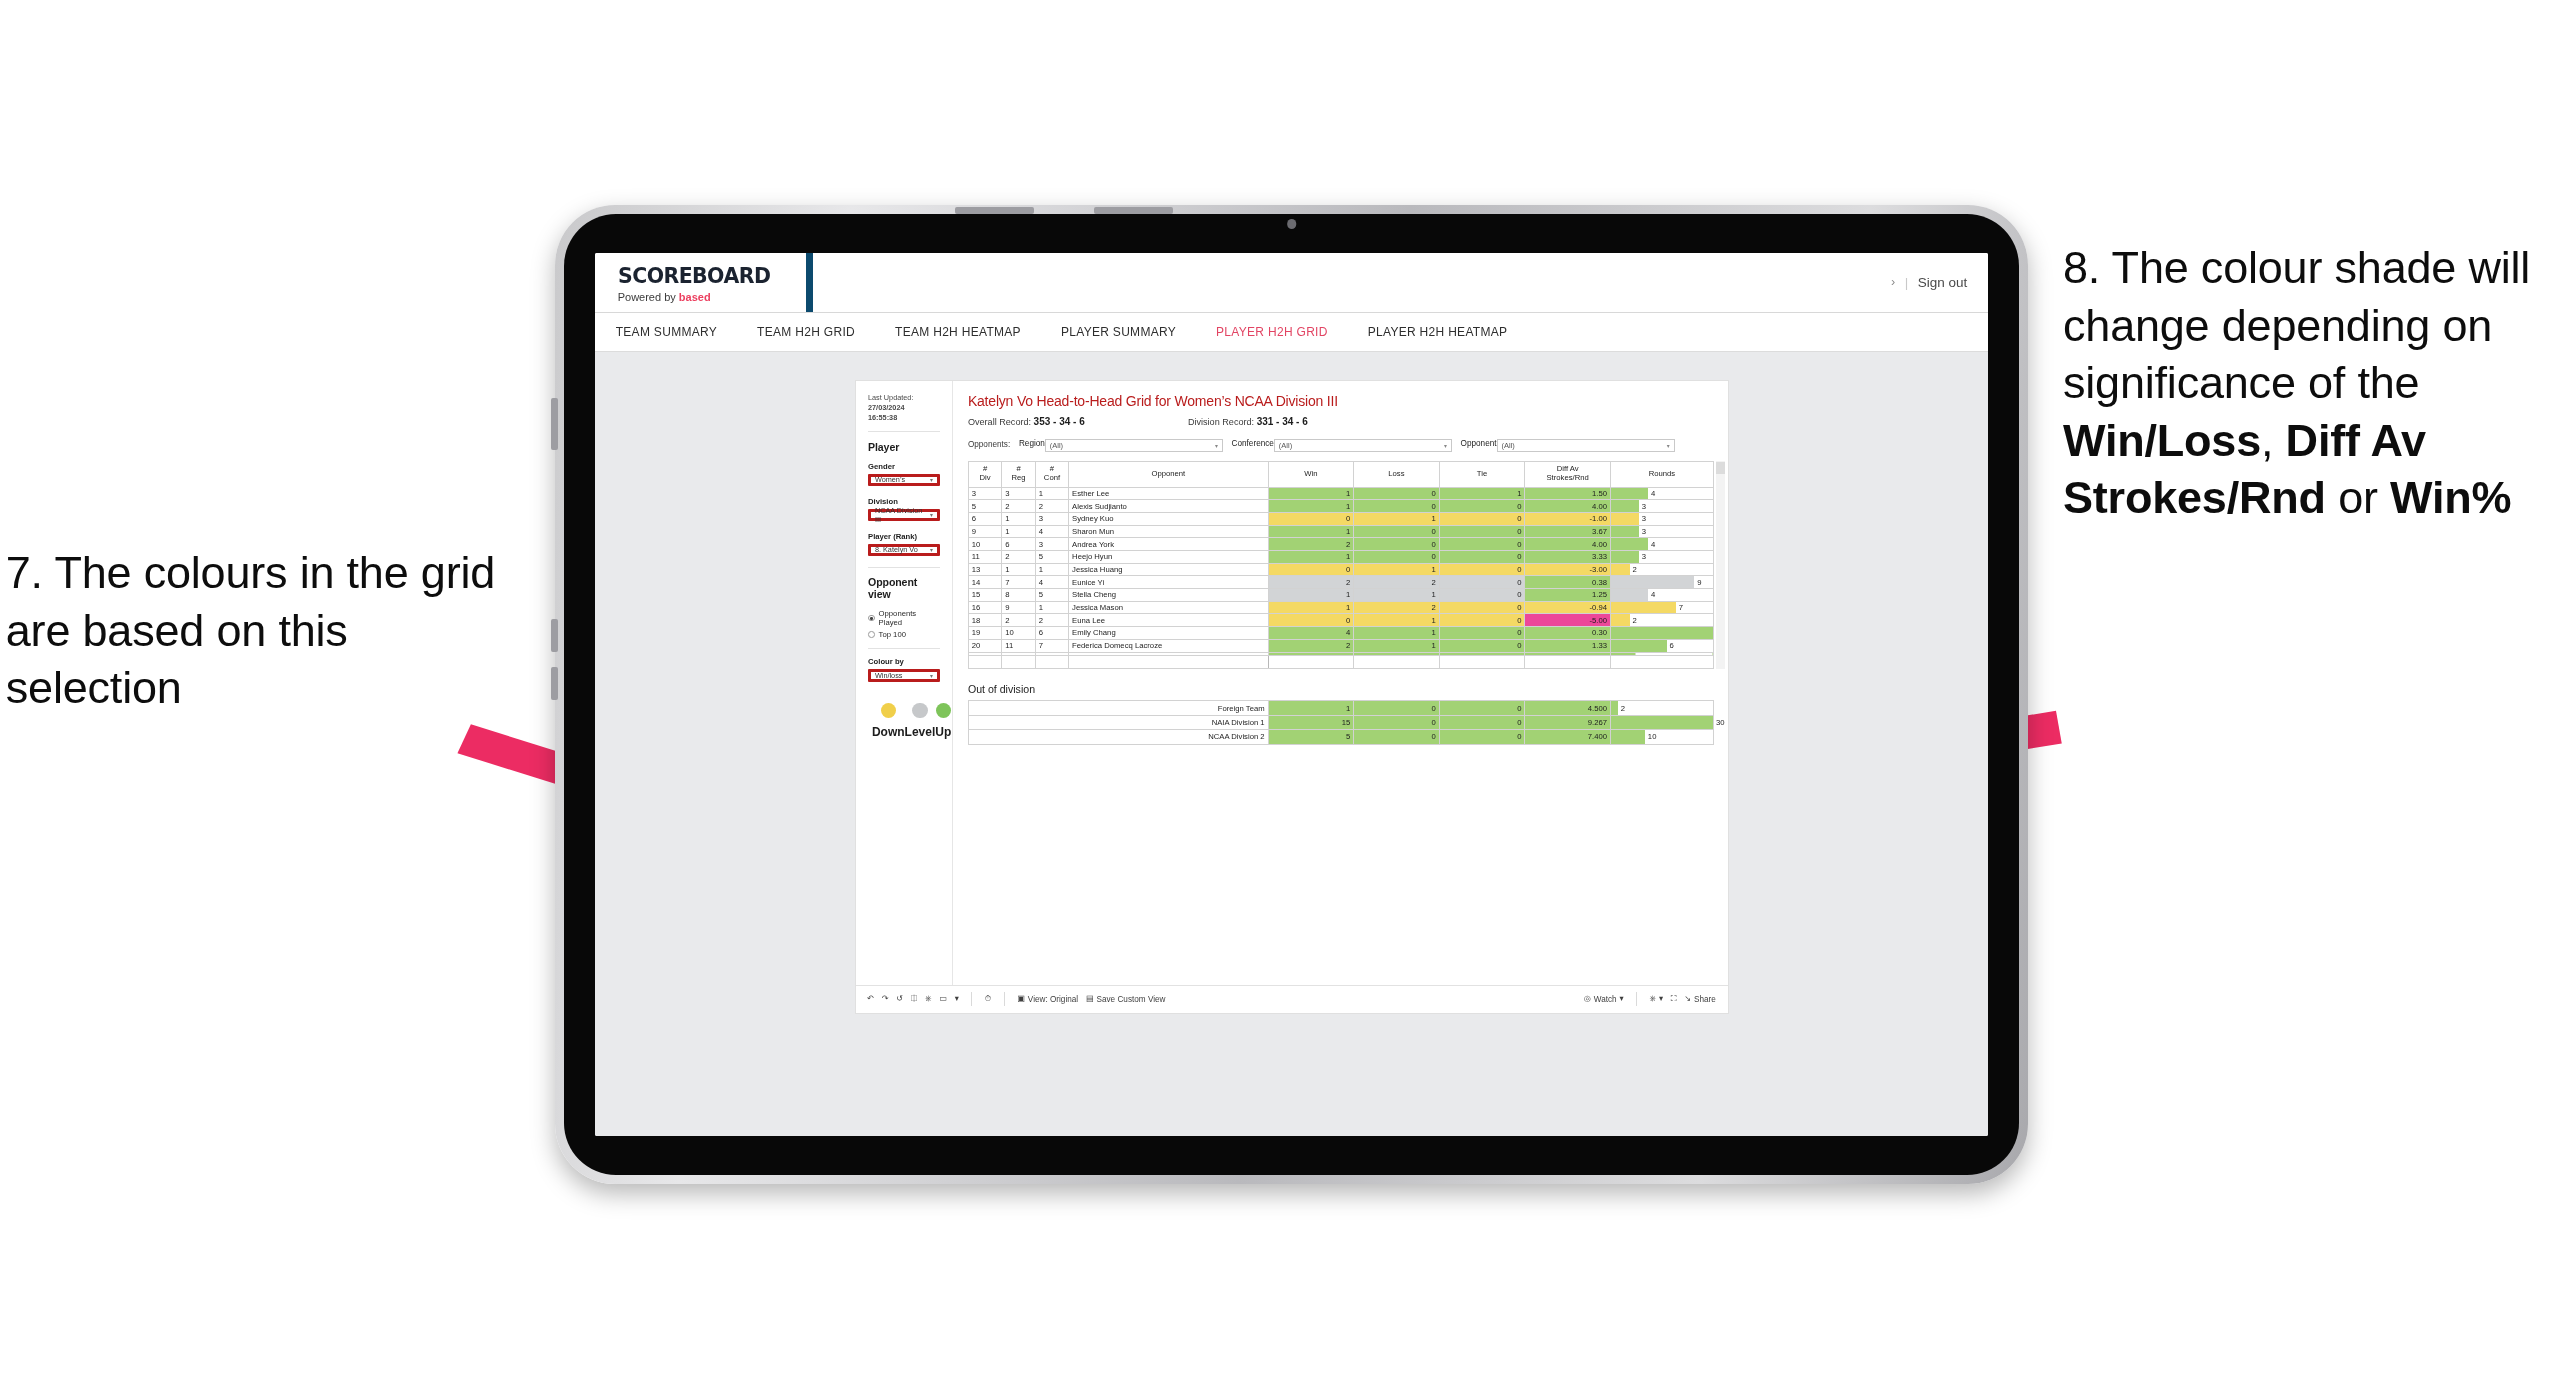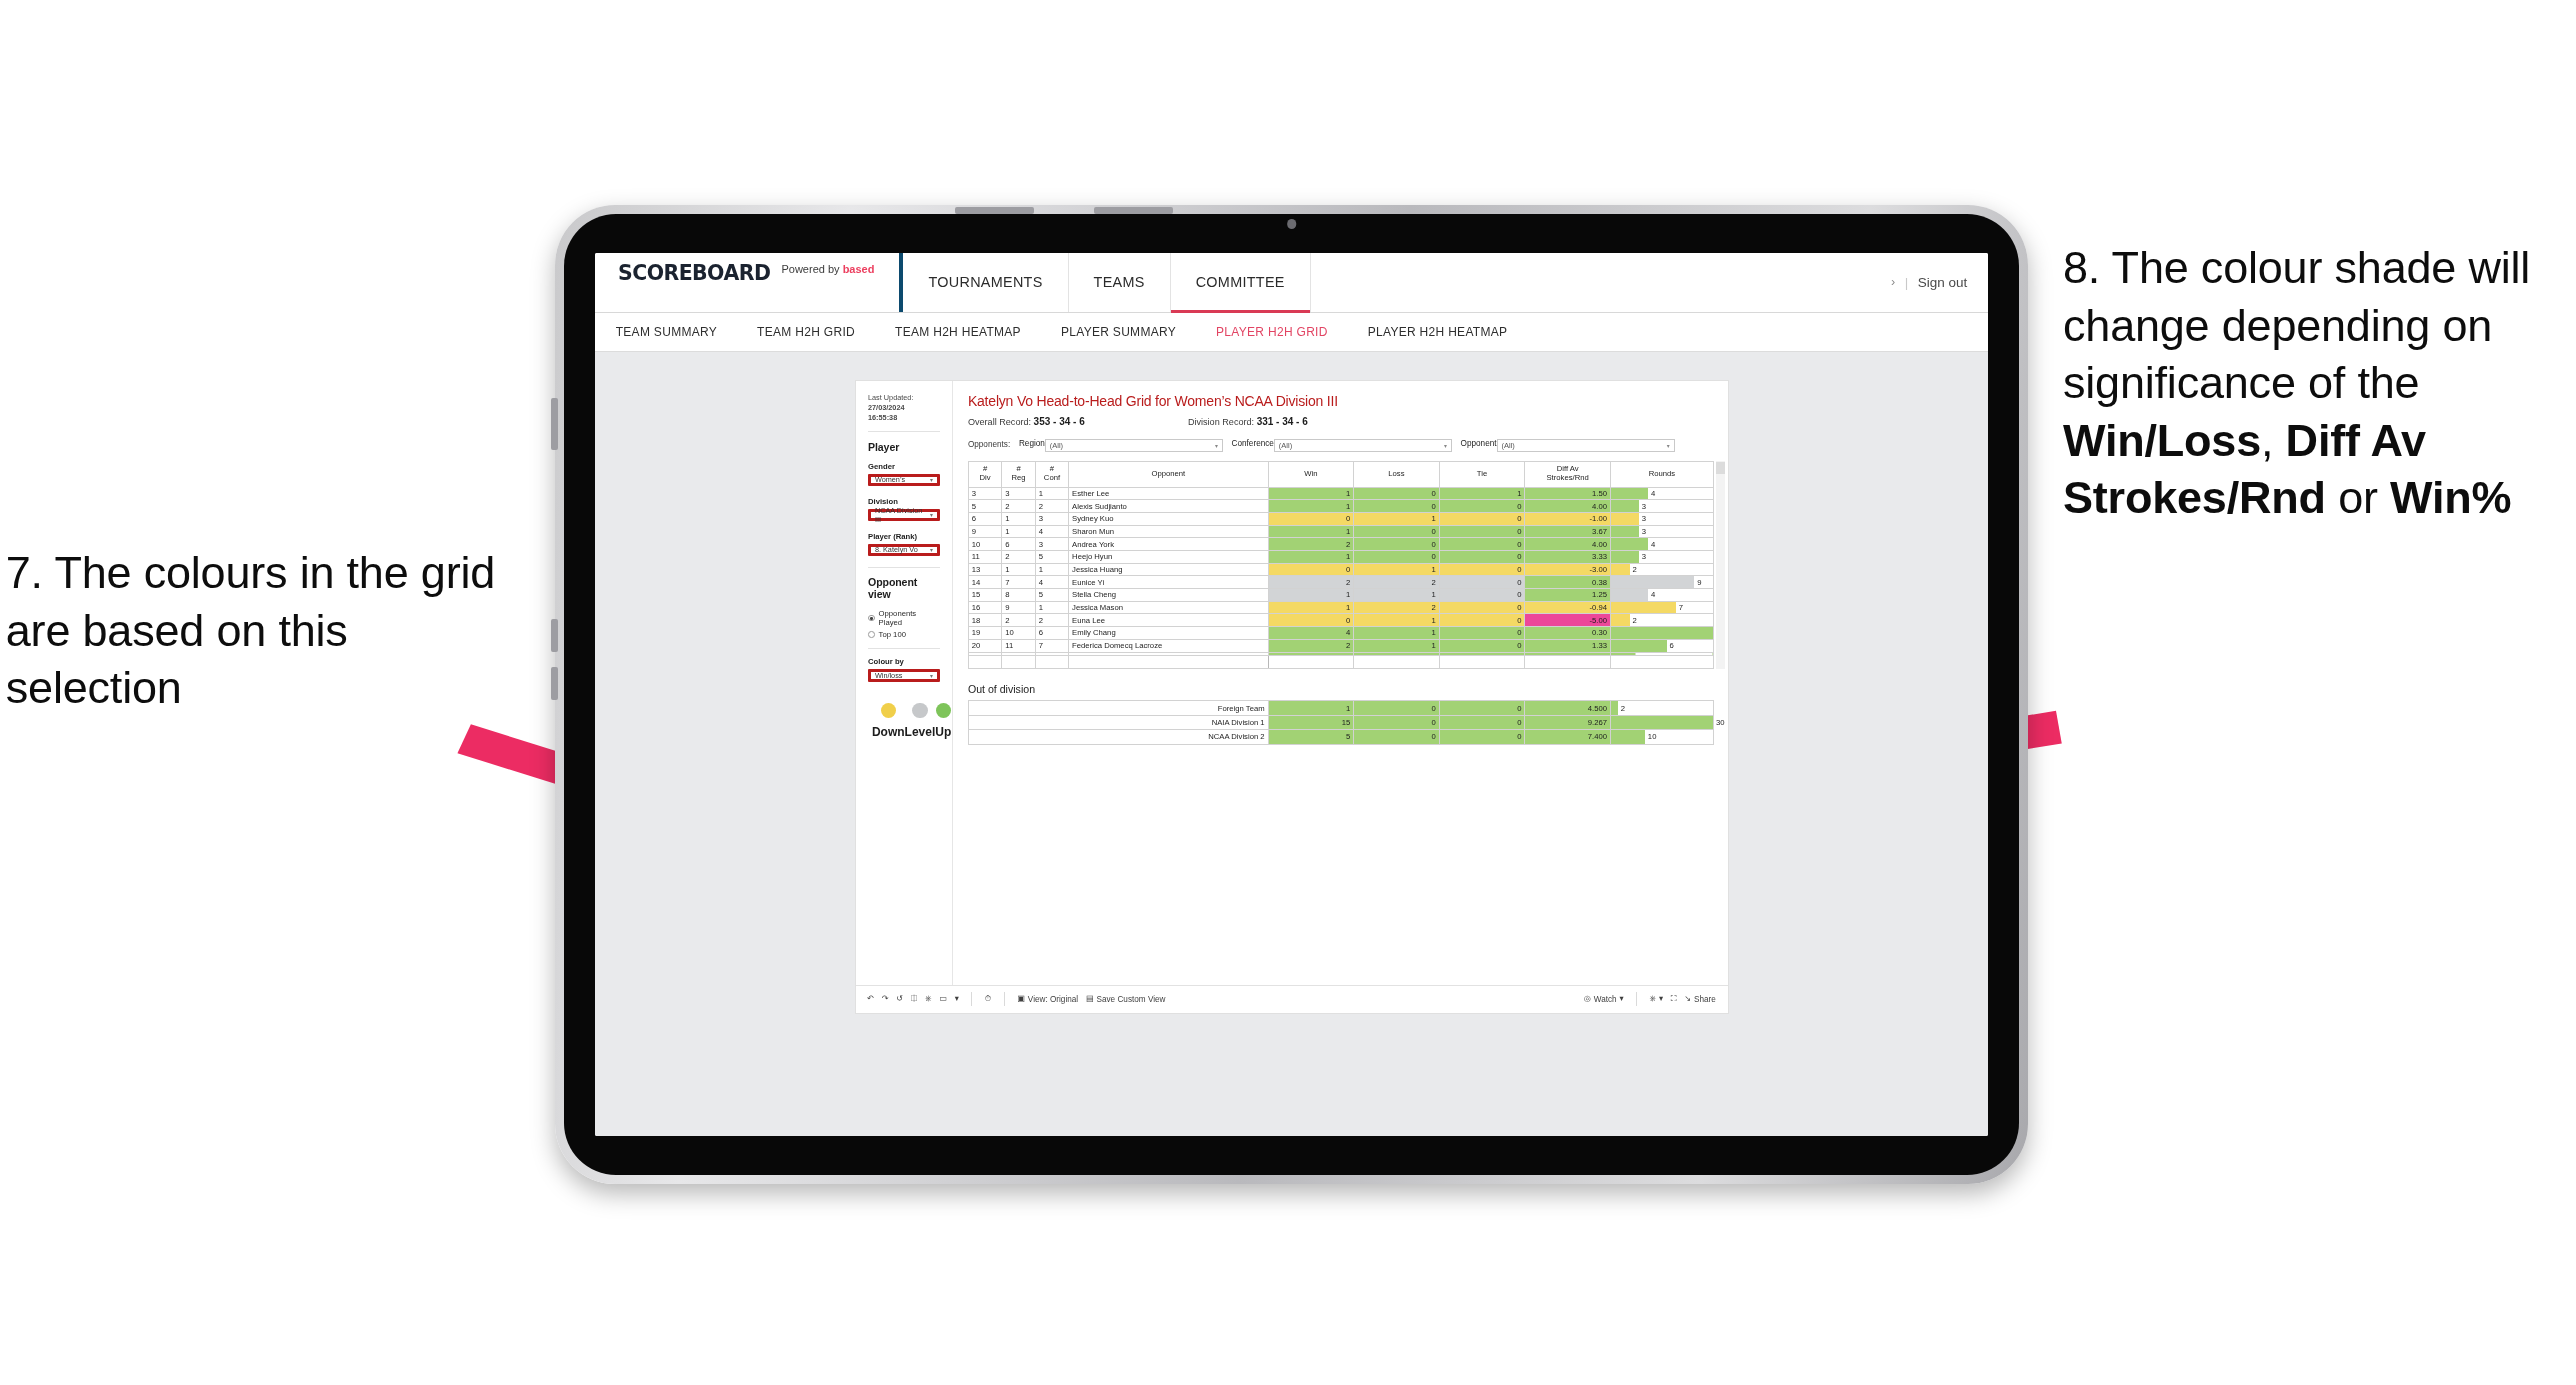--- a/index.html
+++ b/index.html
@@ -53,22 +53,22 @@
   .tb2 { left: 539px; top: 1.9px; width: 79px; height: 6.7px; }
   .tb3 { left: -3.9px; top: 193px; width: 6.7px; height: 52px; }
   .tb4 { left: -3.9px; top: 414px; width: 6.7px; height: 33px; }
   .tb5 { left: -3.9px; top: 462px; width: 6.7px; height: 33px; }
 
   
   .appbar {
     height: 60px; background: #fff; display: flex; align-items: stretch;
     border-bottom: 1px solid #d8d8d8; flex: 0 0 auto;
   }
-  .brand { padding: 7.7px 25px 5.8px 23px; display:flex; justify-content:center;
-           border-right: 4px solid #0c4a6e; }
+  .brand { padding: 7.7px 25px 5.8px 23px; display:flex; flex-direction:column; justify-content:center;
+           border-right: 7px solid #0c4a6e; }
   .brand-title {
     font-family: "DejaVu Sans", sans-serif;
     font-weight: 700; font-size: 22px; letter-spacing: -0.6px; color:#1b2330;
     transform: scaleX(.93); transform-origin: left center;
   }
   .brand-sub { font-size: 11px; color:#3b3b3b; margin-top: 2.9px; }
   .brand-sub em { font-style: normal; color:#ec3f5f; font-weight:700; }
   .mainnav { display:flex; align-items:stretch; }
   .mainnav a {
     display:flex; align-items:center; padding: 0 25px;
@@ -204,25 +204,20 @@
     <div class="tablet-btn tb5"></div>
 
     <div class="tablet-screen">
       <div class="app">
 
         <div class="appbar">
           <div class="brand">
             <div class="brand-title">SCOREBOARD</div>
             <div class="brand-sub"><span>Powered by </span><em>based</em></div>
           </div>
-          <nav class="mainnav" id="mainnav">
-              <a href="#">TOURNAMENTS</a>
-              <a href="#">TEAMS</a>
-              <a href="#" class="active">COMMITTEE</a>
-            </nav>
           <div class="appbar-right">
             <span class="chev">›</span>
             <span class="sep">|</span>
             <a href="#" style="color:#4a4a4a;text-decoration:none">Sign out</a>
           </div>
         </div>
 
         <div class="subnav" id="subnav">
             <a href="#">TEAM SUMMARY</a>
             <a href="#">TEAM H2H GRID</a>

